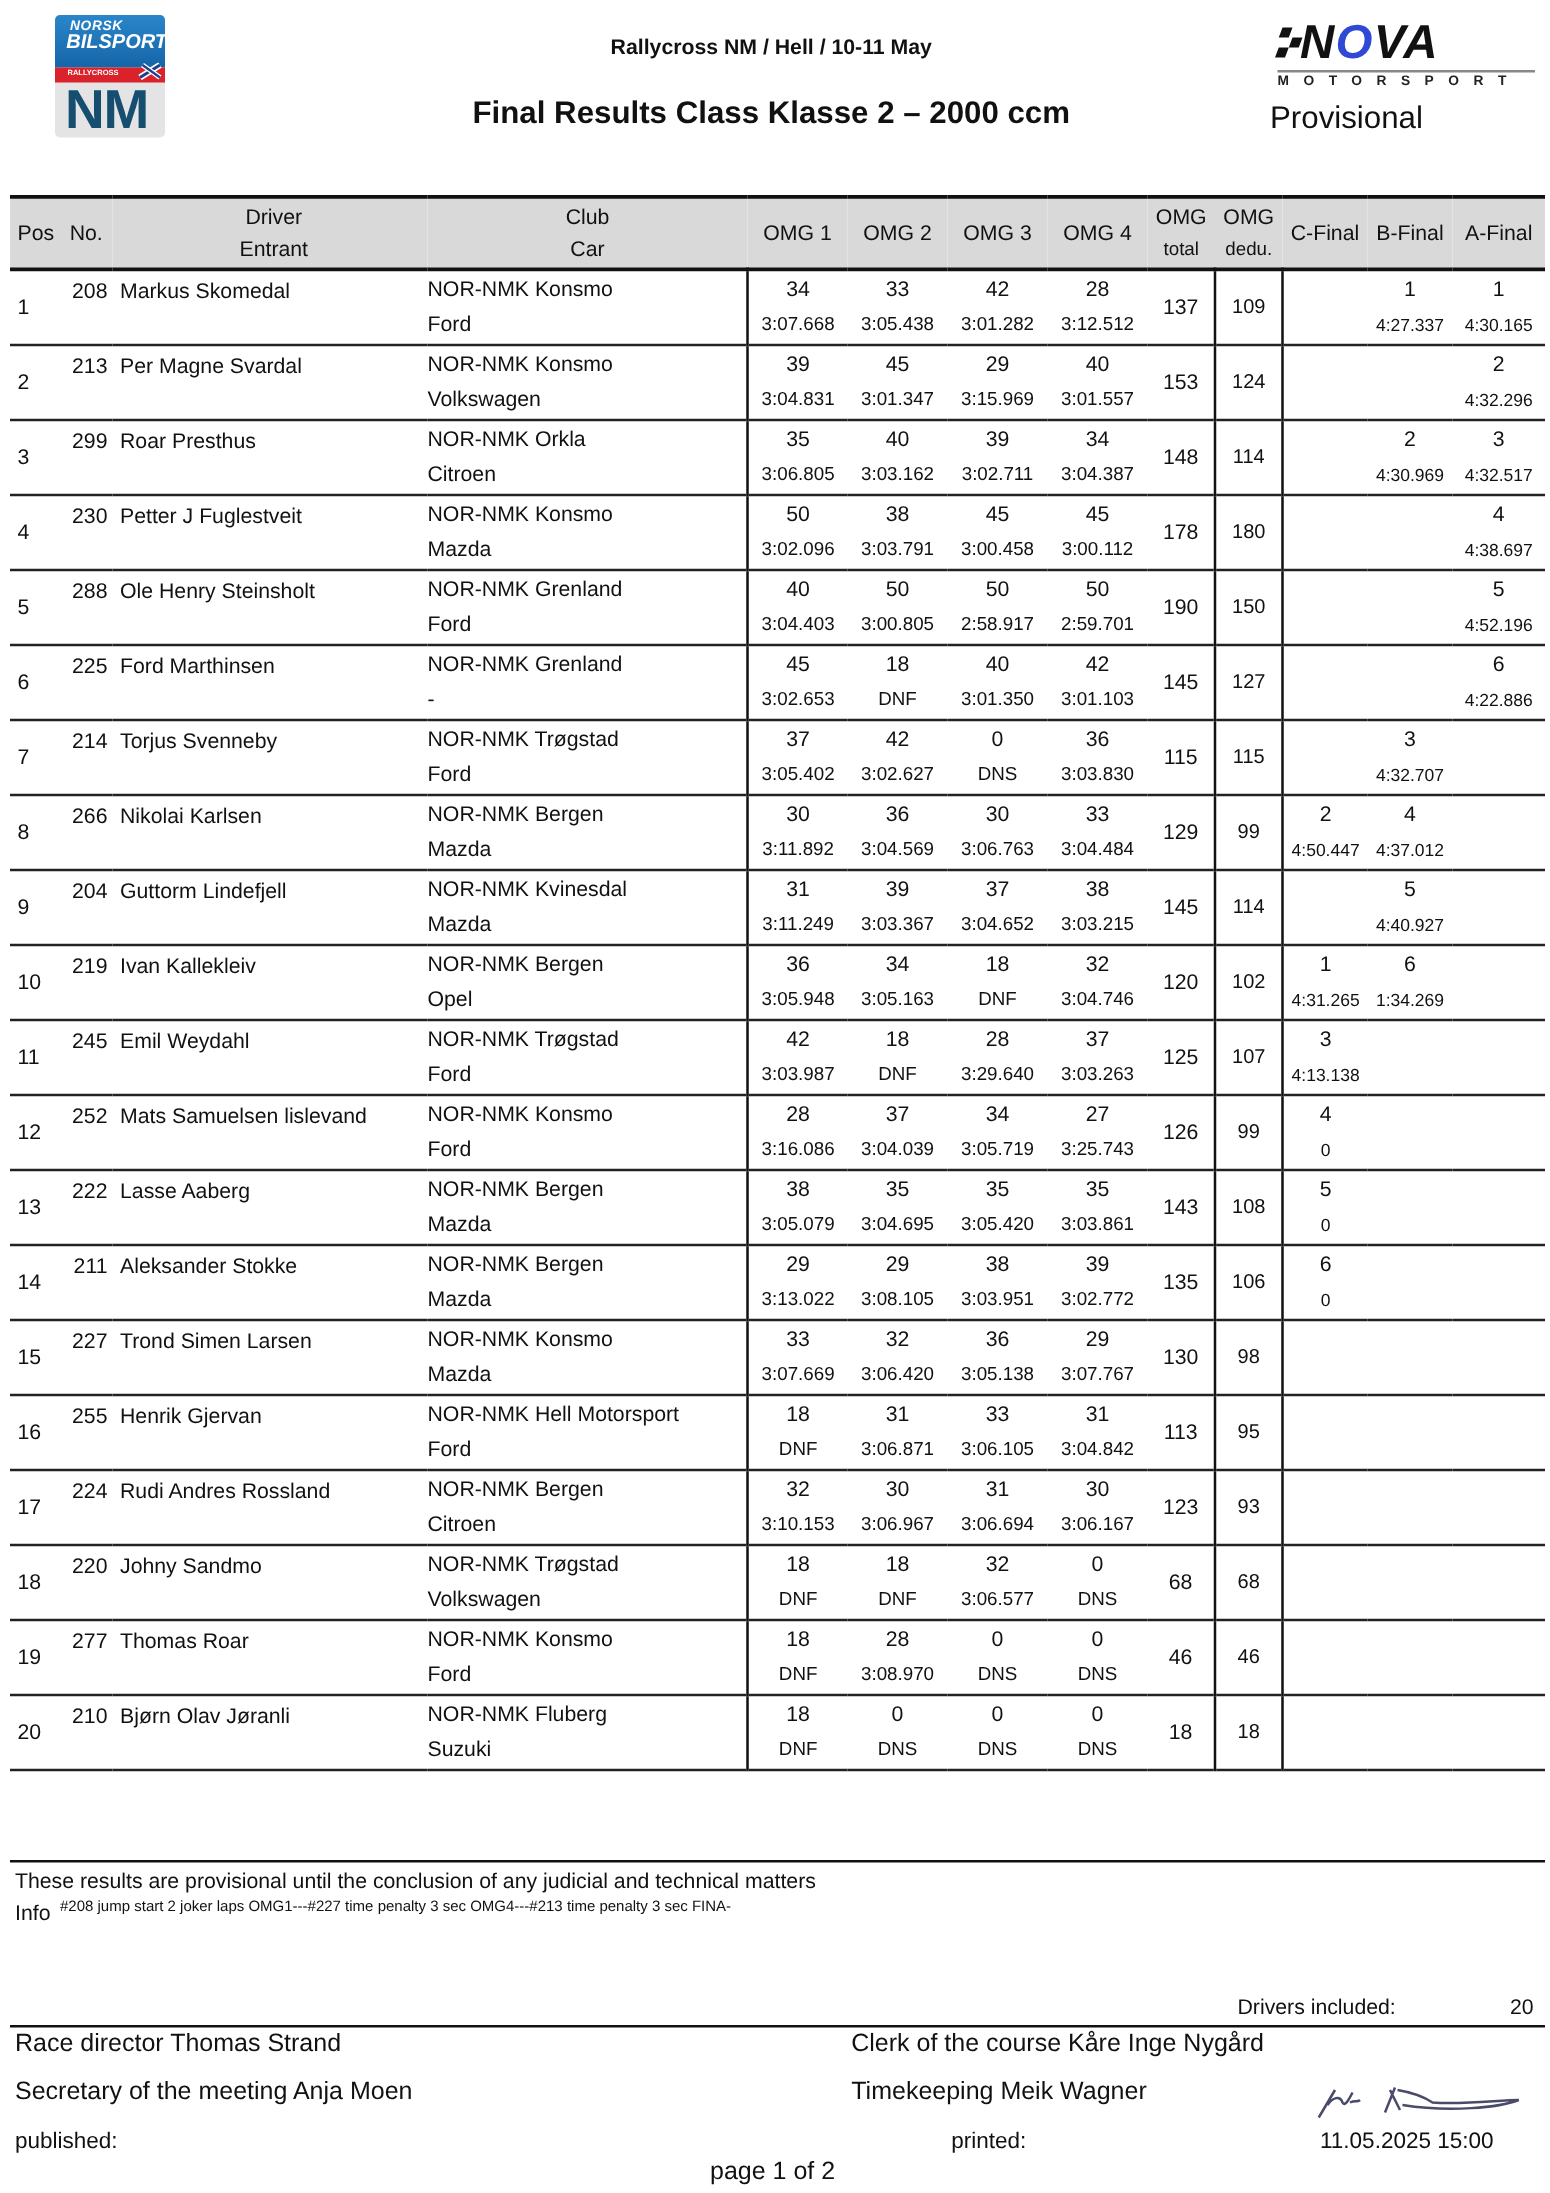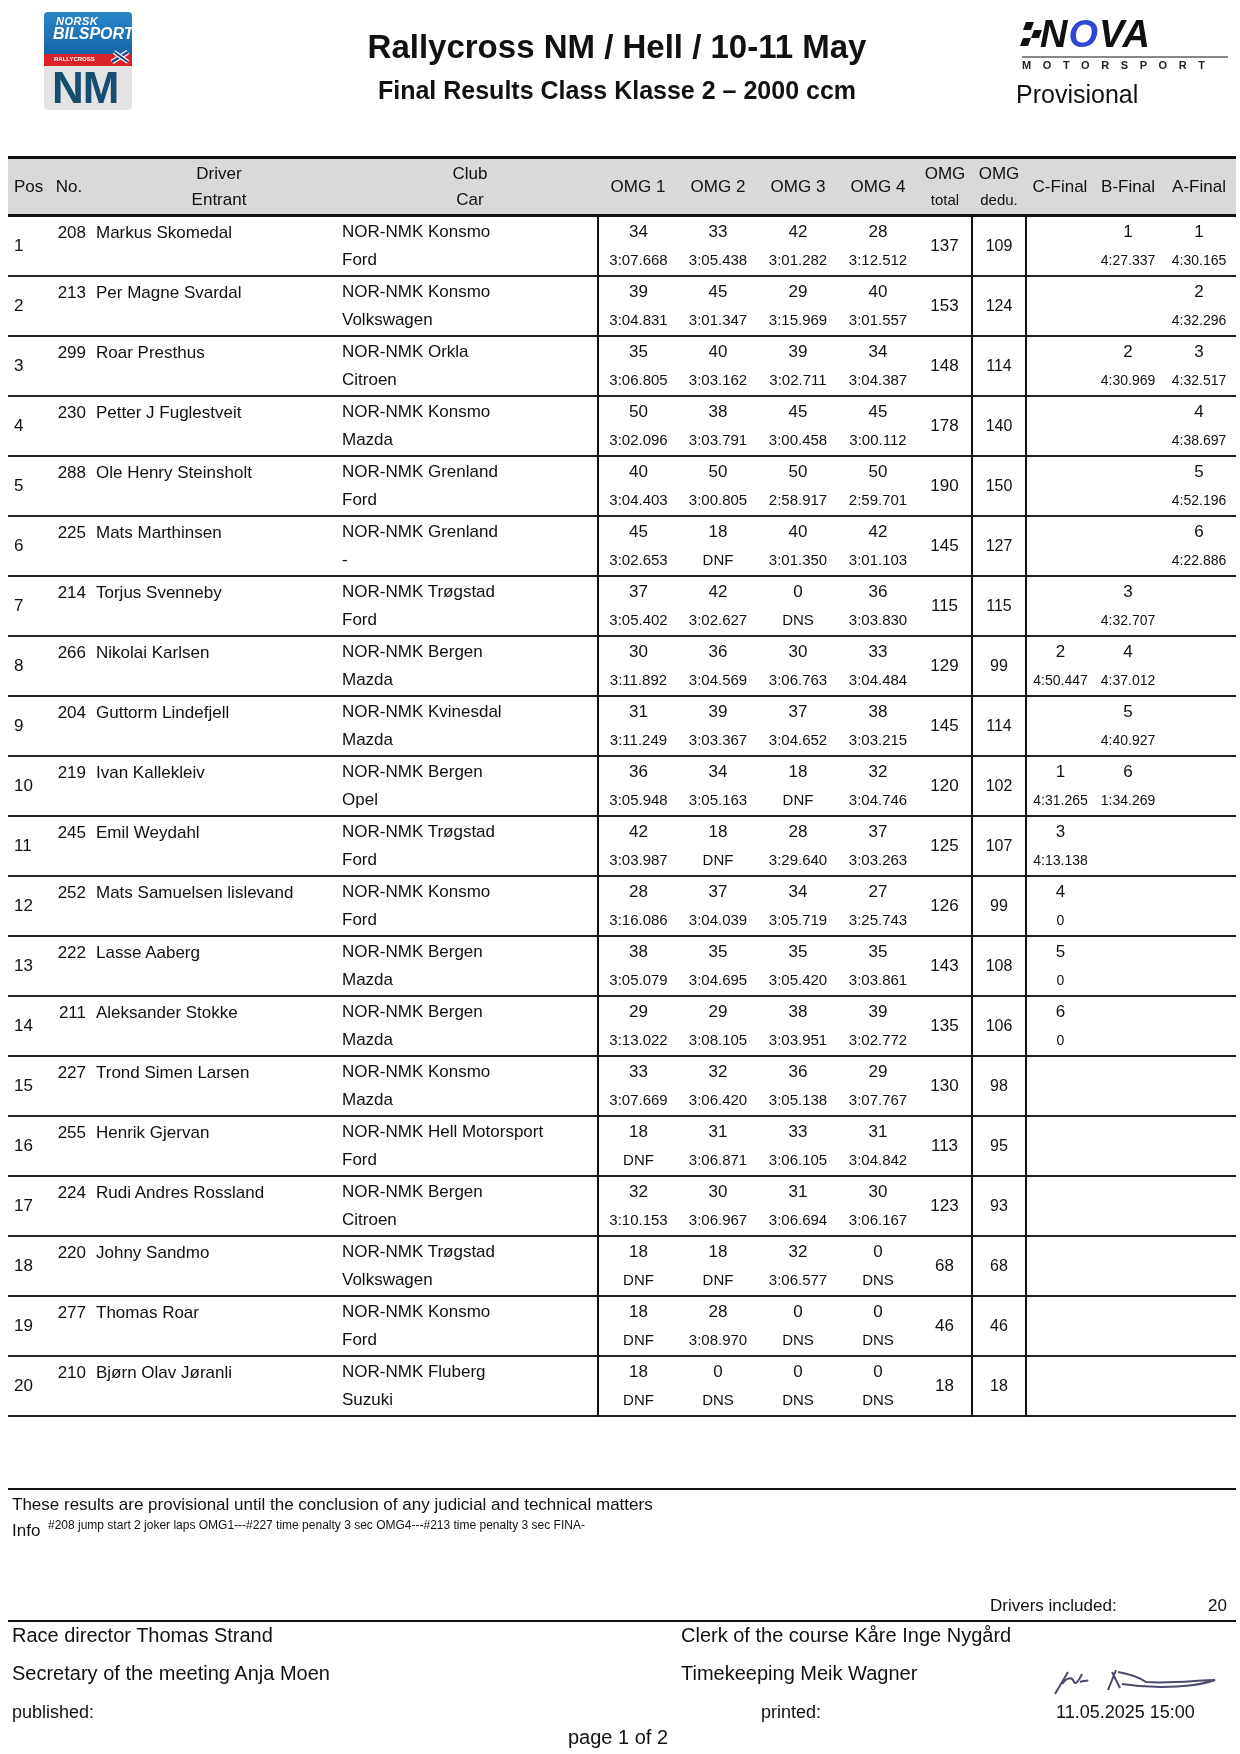--- a/index.html
+++ b/index.html
@@ -16,21 +16,21 @@
   .nm-flag { position: absolute; right: 2px; top: 38px; width: 20px; height: 14px; }
   .nm-big { position: absolute; left: 8px; top: 54px; font-size: 44px; font-weight: bold; color: #164e70; letter-spacing: -1px; line-height: 44px; }
 
   .nova { left: 1020px; top: 14px; width: 210px; height: 58px; }
   .nova-word { position: absolute; left: 20px; top: 0; font-size: 38px; font-weight: 900; font-style: italic; letter-spacing: 1px; line-height: 40px; color: #111; }
   .nova-word .o { color: #2f48d6; }
   .nova-flag { position: absolute; left: 0; top: 6px; width: 26px; height: 28px; }
   .nova-rule { position: absolute; left: 2px; top: 42px; width: 206px; height: 2px; background: #888; }
   .nova-sub { position: absolute; left: 2px; top: 45px; font-size: 11px; letter-spacing: 11.6px; font-weight: bold; color: #222; }
 
-  .title1 { left: 0; width: 1240px; top: 28px; text-align: center; font-size: 33px; font-weight: bold; }
+  .title1 { left: 0; width: 1240px; top: 28px; text-align: center; font-size: 17px; font-weight: bold; }
   .title2 { left: 0; width: 1240px; top: 76px; text-align: center; font-size: 25px; font-weight: bold; }
   .title1 span, .title2 span { display: inline-block; margin-left: -6px; }
   .provisional { left: 1016px; top: 80px; font-size: 25px; }
 
   
   .results { position: absolute; left: 8px; top: 120px; width: 1228px; border-collapse: collapse; table-layout: fixed; margin-top: 36px; }
   .results th, .results td { padding: 0; font-weight: normal; font-size: 17px; vertical-align: middle; }
   .results thead tr { background: #d9d9d9; height: 58px; border-top: 3px solid #111; border-bottom: 3px solid #111; }
   .results tbody tr { height: 60px; border-bottom: 2px solid #222; }
   .results tbody tr:last-child { border-bottom: 2px solid #222; }
@@ -345,21 +345,21 @@
             <div class="small">3:00.458</div>
           </div>
         </td>
         <td class="c">
           <div class="stack">
             <div>45</div>
             <div class="small">3:00.112</div>
           </div>
         </td>
         <td class="c">178</td>
-        <td class="c vl" style="font-size:16px">140</td>
+        <td class="c vl" style="font-size:16px">180</td>
         <td class="c vl">
           <div class="stack">
             <div class="finnum"></div>
             <div class="fin"></div>
           </div>
         </td>
         <td class="c">
           <div class="stack">
             <div class="finnum"></div>
             <div class="fin"></div>
@@ -423,21 +423,21 @@
         <td class="c">
           <div class="stack">
             <div class="finnum">5</div>
             <div class="fin">4:52.196</div>
           </div>
         </td>
       </tr>
       <tr>
         <td class="pos">6</td>
         <td class="r num" style="vertical-align:top;padding-top:6px;padding-right:4px">225</td>
-        <td class="drv" style="vertical-align:top;padding-top:6px">Mats Marthinsen</td>
+        <td class="drv" style="vertical-align:top;padding-top:6px">Ford Marthinsen</td>
         <td>
           <div class="stack">
             <div>NOR-NMK Grenland</div>
             <div>-</div>
           </div>
         </td>
         <td class="c vl">
           <div class="stack">
             <div>45</div>
             <div class="small">3:02.653</div>

